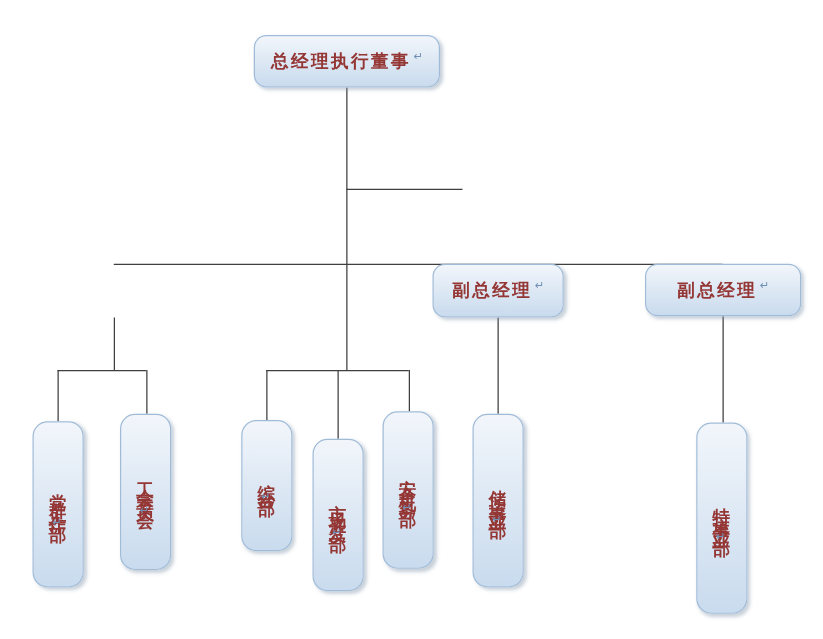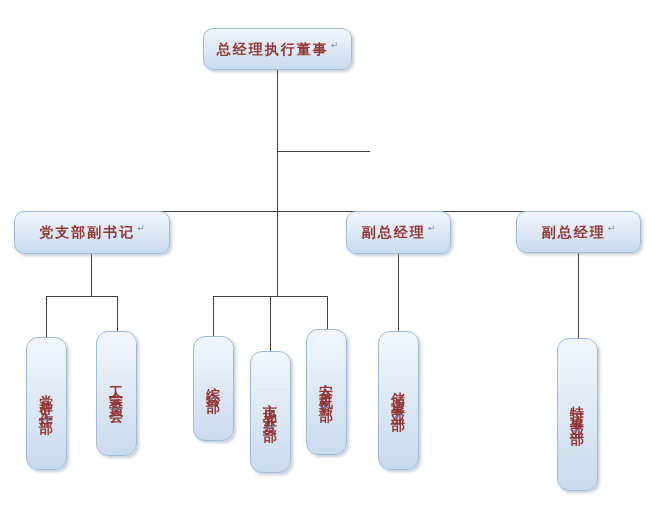--- a/index.html
+++ b/index.html
@@ -56,23 +56,20 @@
   <div class="line" style="left:270px;top:296px;width:1px;height:55px;"></div>
   <div class="line" style="left:327px;top:296px;width:1px;height:33px;"></div>
   <div class="line" style="left:398px;top:254px;width:1px;height:77px;"></div>
   <div class="line" style="left:578px;top:253px;width:1px;height:85px;"></div>
 
   <div class="box h" style="left:203px;top:28px;width:149px;height:42px;">
     <span class="lbl"><span>总经理执行董事</span><span class="rmark">↵</span></span>
   </div>
 
 
-  <div class="box h" style="left:14px;top:211px;width:156px;height:43px;">
-    <span class="lbl"><span>党支部副书记</span><span class="rmark">↵</span></span>
-  </div>
   <div class="box h" style="left:346px;top:211px;width:105px;height:43px;">
     <span class="lbl"><span>副总经理</span><span class="rmark">↵</span></span>
   </div>
   <div class="box h" style="left:516px;top:211px;width:125px;height:42px;">
     <span class="lbl"><span>副总经理</span><span class="rmark">↵</span></span>
   </div>
 
   <div class="box v" style="left:26px;top:337px;width:41px;height:133px;">
     <span class="lbl"><span>党群工作部</span><span class="rmark">↵</span></span>
   </div>

